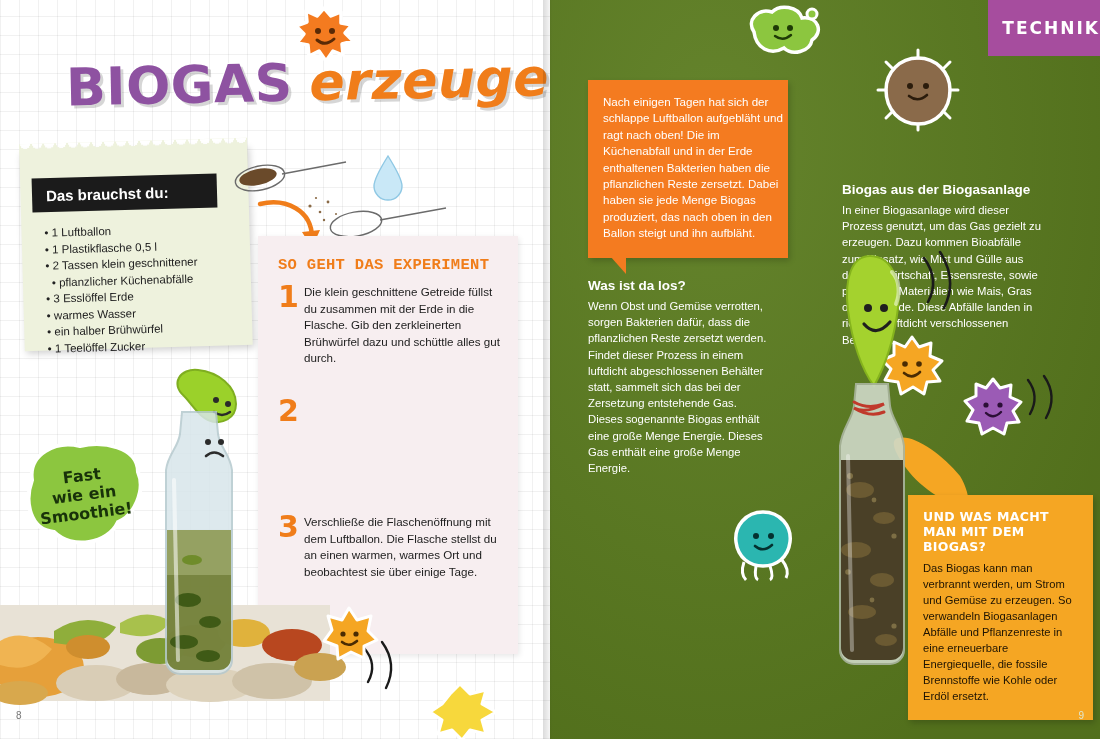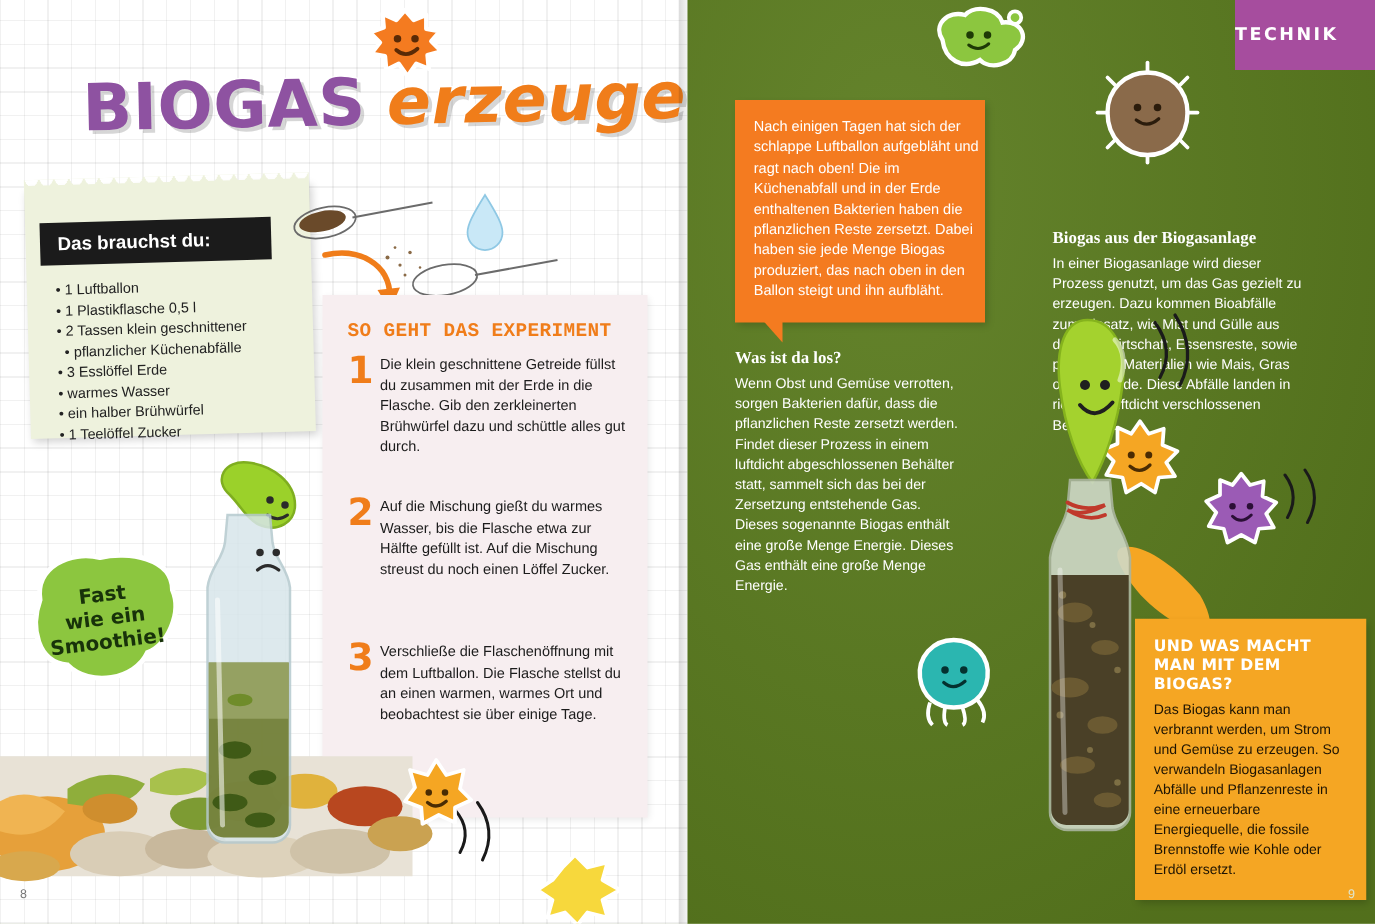--- a/index.html
+++ b/index.html
@@ -146,43 +146,43 @@
     position: absolute; bottom: 18px; font-size: 10px; color: #777;
   }
   .page-num.left { left: 16px; }
   .page-num.right { right: 16px; color: #dfe6cf; }
 
   
   .tab-technik {
     position: absolute; right: 0; top: 0; width: 112px; height: 56px;
     background: #a64d9e; color: #fff;
     font-family: "DejaVu Sans", sans-serif; font-weight: bold;
-    font-size: 14px; letter-spacing: 2px;
-    display: flex; align-items: center; justify-content: flex-start;
+    font-size: 17px; letter-spacing: 2px;
+    display: flex; align-items: center; justify-content: flex-end;
     z-index: 30;
   }
 
   
   .callout-orange {
     position: absolute; left: 38px; top: 80px; width: 200px;
     background: #f47b20; color: #fff;
     padding: 14px 5px 16px 15px;
     font-size: 11.6px; line-height: 16.4px;
     box-shadow: 2px 3px 6px rgba(0,0,0,0.18);
   }
   .callout-orange::after {
     content: ""; position: absolute; left: 22px; bottom: -16px;
     border-left: 16px solid transparent; border-right: 0 solid transparent;
     border-top: 18px solid #f47b20;
   }
 
   .r-block { position: absolute; color: #fff; }
   .r-block h3 {
     margin: 0 0 5px 0;
-    font-family: Liberation Serif, serif;
+    font-family: Liberation Sans, sans-serif;
     font-weight: bold; font-size: 13.5px; color: #ffffff;
   }
   .r-block p { margin: 0; font-size: 11.3px; line-height: 16.2px; }
 
   #blk-biogasanlage { left: 292px; top: 182px; width: 200px; }
   #blk-wasistdalos { left: 38px; top: 278px; width: 180px; }
 
   
   .bubble-orange {
     position: absolute; left: 358px; top: 495px; width: 185px;
@@ -278,21 +278,20 @@
 
     <div class="steps-panel"></div>
     <div class="steps-title">SO GEHT DAS EXPERIMENT</div>
 
     <div class="step" id="step1">
       <div class="num">1</div>
       <div class="txt">Die klein geschnittene Getreide füllst du zusammen mit der Erde in die Flasche. Gib den zerkleinerten Brühwürfel dazu und schüttle alles gut durch.</div>
     </div>
     <div class="step" id="step2">
       <div class="num">2</div>
-      <div class="txt">Auf die Mischung gießt du warmes Wasser, bis die Flasche etwa zur Hälfte gefüllt ist. Auf die Mischung streust du noch einen Löffel Zucker.</div>
     </div>
     <div class="step" id="step3">
       <div class="num">3</div>
       <div class="txt">Verschließe die Flaschenöffnung mit dem Luftballon. Die Flasche stellst du an einen warmen, warmes Ort und beobachtest sie über einige Tage.</div>
     </div>
 
     <div class="food-strip">
       <svg width="330" height="130" viewBox="0 0 330 130">
         <rect x="0" y="34" width="330" height="96" fill="#e8e2d6"></rect>
         <g>

